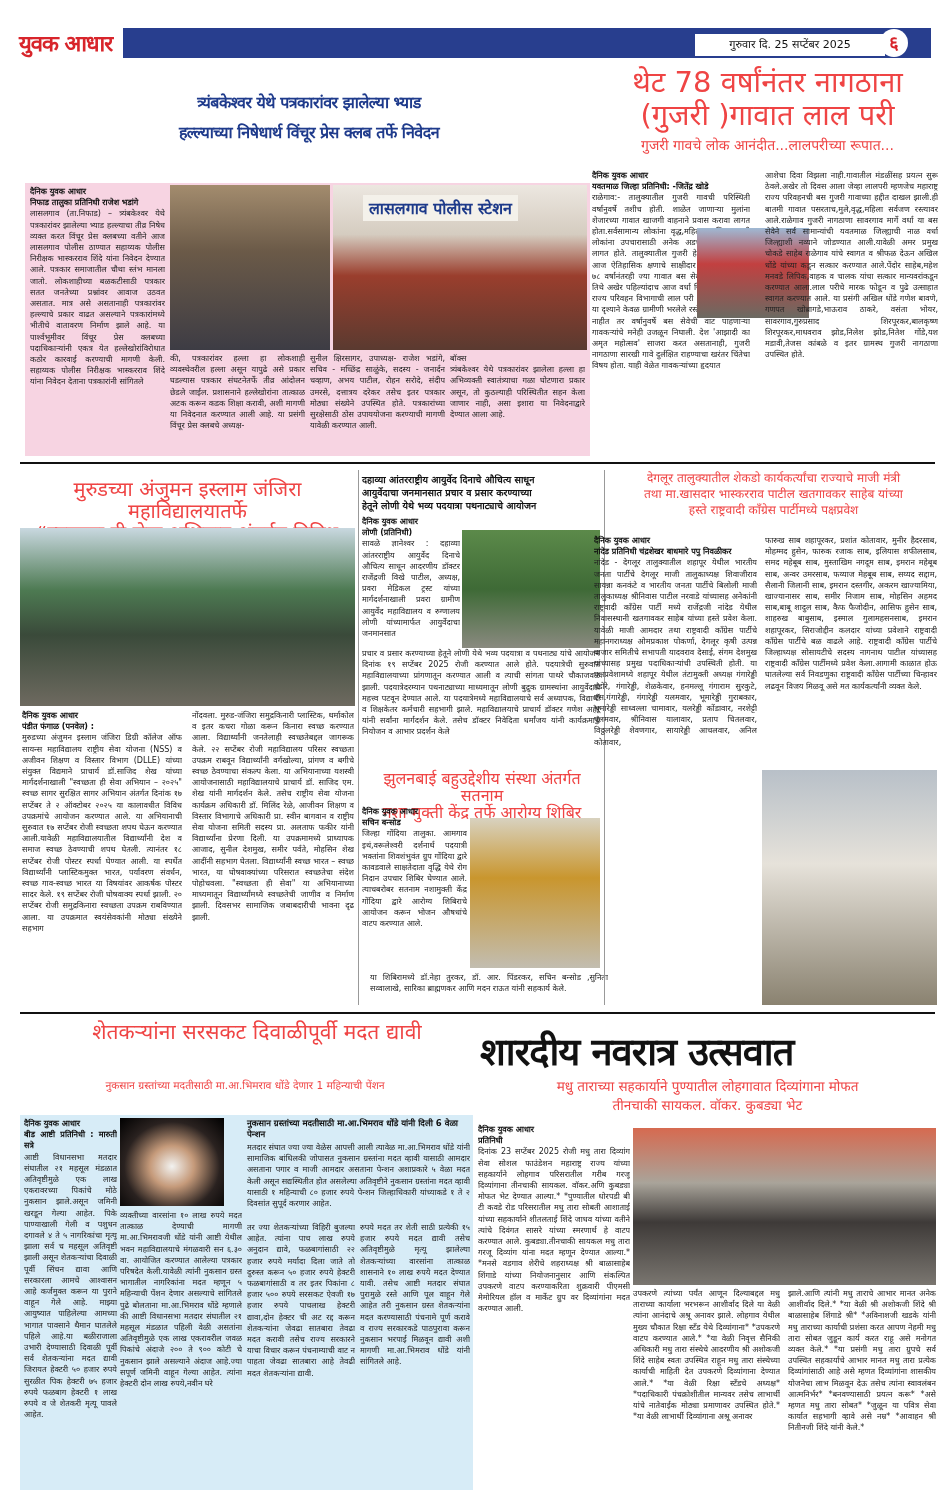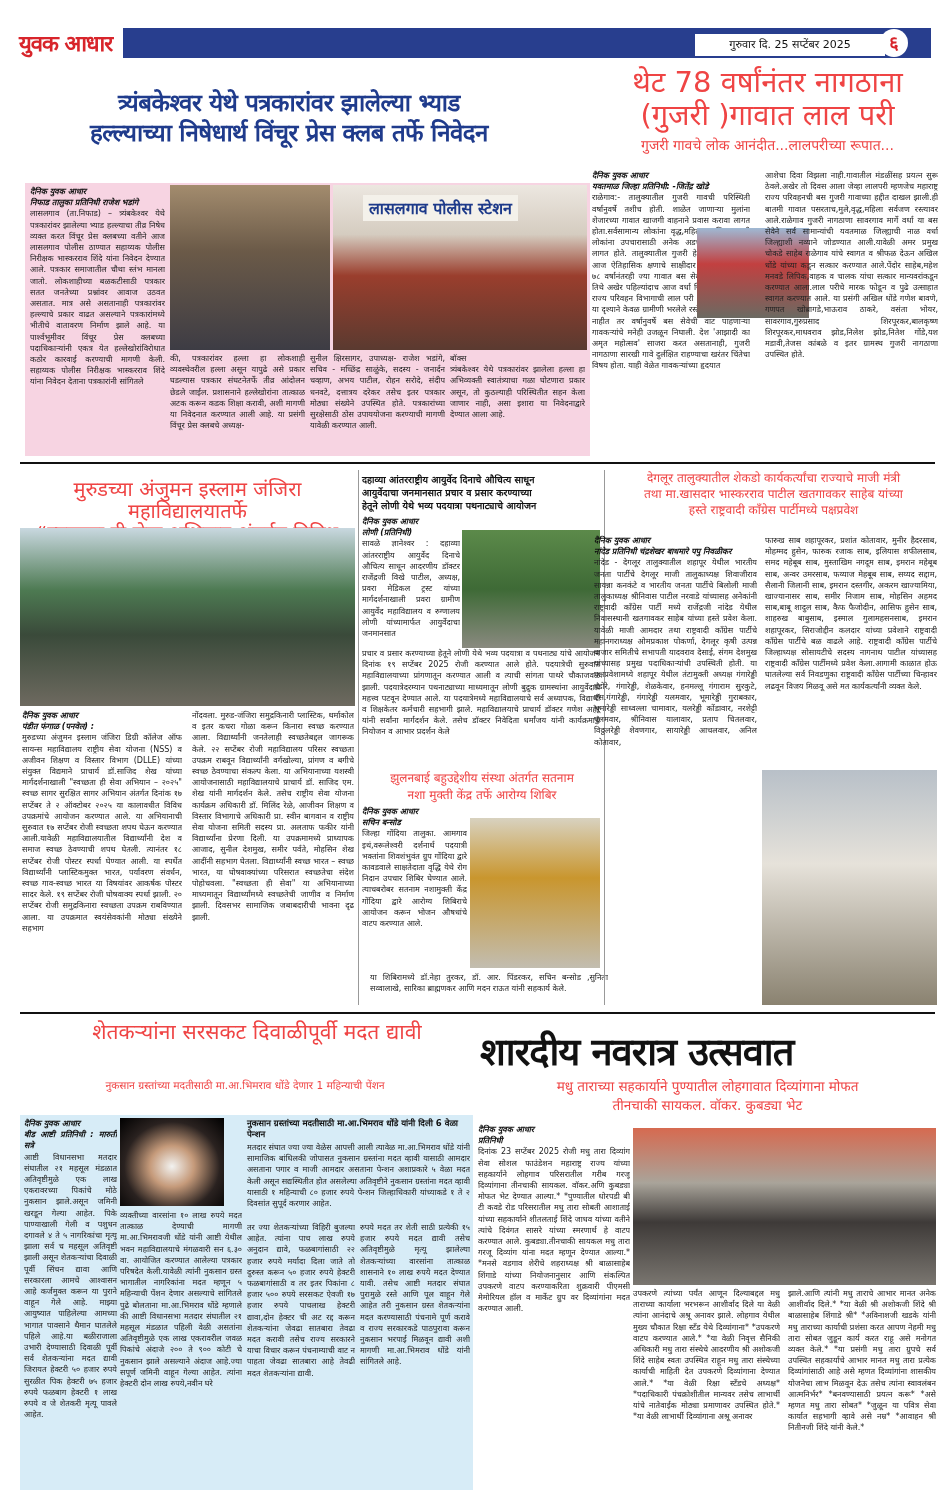--- a/index.html
+++ b/index.html
@@ -9,50 +9,50 @@
   .masthead { left: 15px; top: 28px; width: 916px; height: 30px; background: #283e8e; }
   .logo { left: 15px; top: 28px; width: 108px; height: 30px; background: #fff; color: #d8252b; font-family: "DejaVu Serif", serif; font-weight: bold; font-size: 22px; line-height: 30px; padding-left: 4px; letter-spacing: -1px; }
   .datebox { left: 695px; top: 34px; width: 190px; height: 22px; background: #fff; font-size: 11px; line-height: 22px; text-align: center; }
   .pagenum { left: 880px; top: 29px; width: 28px; height: 28px; border-radius: 50%; background: #fff; color: #d8252b; font-weight: bold; font-size: 18px; text-align: center; line-height: 28px; }
   .hl-blue { color: #1f3b8c; font-weight: bold; font-family: "DejaVu Sans", sans-serif; text-align: center; letter-spacing: -0.5px; }
   .hl-black { color: #111; font-weight: bold; }
   .hl-normal { color: #ef4444; text-align: center; }
   .pinkbox { background: #f7d4e2; }
   .bluebox { background: #d7ecf7; }
   .txt { font-size: 8px; line-height: 11.2px; text-align: justify; color: #222; overflow: hidden; font-family: "DejaVu Sans", sans-serif; }
-  .txt b { font-weight: bold; color: #111; font-style: italic; }
+  .txt b { font-weight: bold; color: #111; }
   .photo { background: #8a7f6e; overflow: hidden; }
   .rule { background: #111; height: 2px; }
   .vrule { background: #999; width: 1px; }
   .photo-label { font-size: 16px; color: #1d3a8a; font-weight: bold; background: #f4f1ea; padding: 2px 6px; }
 </style>
 </head>
 <body>
 
 <div class="abs masthead"></div>
 <div class="abs logo">युवक आधार</div>
 <div class="abs datebox">गुरुवार दि. 25 सप्टेंबर 2025</div>
 <div class="abs pagenum">६</div>
 
-<div class="abs hl-blue" style="left:4px;top:88px;width:570px;font-size:24px;line-height:30px;">
+<div class="abs hl-blue" style="left:24px;top:88px;width:570px;font-size:16px;line-height:30px;">
   <div>त्र्यंबकेश्वर येथे पत्रकारांवर झालेल्या भ्याड</div>
   <div>हल्ल्याच्या निषेधार्थ विंचूर प्रेस क्लब तर्फे निवेदन</div>
 </div>
 <div class="abs pinkbox" style="left:25px;top:183px;width:565px;height:273px;"></div>
 <div class="abs txt" style="left:30px;top:186px;width:135px;height:266px;">
   <b>दैनिक युवक आधार</b><br>
   <b>निफाड तालुका प्रतिनिधी राजेश भडांगे</b><br>
   <span>लासलगाव (ता.निफाड) – त्र्यंबकेश्वर येथे पत्रकारांवर झालेल्या भ्याड हल्ल्याचा तीव्र निषेध व्यक्त करत विंचूर प्रेस क्लबच्या वतीने आज लासलगाव पोलीस ठाण्यात सहाय्यक पोलीस निरीक्षक भास्करराव शिंदे यांना निवेदन देण्यात आले. पत्रकार समाजातील चौथा स्तंभ मानला जातो. लोकशाहीच्या बळकटीसाठी पत्रकार सतत जनतेच्या प्रश्नांवर आवाज उठवत असतात. मात्र असे असतानाही पत्रकारांवर हल्ल्याचे प्रकार वाढत असल्याने पत्रकारांमध्ये भीतीचे वातावरण निर्माण झाले आहे. या पार्श्वभूमीवर विंचूर प्रेस क्लबच्या पदाधिकाऱ्यांनी एकत्र येत हल्लेखोरांविरोधात कठोर कारवाई करण्याची मागणी केली. सहाय्यक पोलीस निरीक्षक भास्करराव शिंदे यांना निवेदन देताना पत्रकारांनी सांगितले</span>
 </div>
 <div class="abs photo" style="left:170px;top:185px;width:160px;height:165px;background:linear-gradient(180deg,#a38c6e 0%,#6b5a48 40%,#3d3c44 100%);"></div>
 <div class="abs photo" style="left:333px;top:185px;width:254px;height:165px;background:linear-gradient(180deg,#ece7e0 0%,#d5ccc0 30%,#9a3e2d 55%,#5a3a30 100%);">
   <div class="photo-label" style="margin:10px 0 0 30px;display:inline-block;">लासलगाव पोलीस स्टेशन</div>
 </div>
 <div class="abs txt" style="left:170px;top:353px;width:135px;height:100px;">की, पत्रकारांवर हल्ला हा लोकशाही व्यवस्थेवरील हल्ला असून यापुढे असे प्रकार घडल्यास पत्रकार संघटनेतर्फे तीव्र आंदोलन छेडले जाईल. प्रशासनाने हल्लेखोरांना तात्काळ अटक करून कडक शिक्षा करावी, अशी मागणी या निवेदनात करण्यात आली आहे. या प्रसंगी विंचूर प्रेस क्लबचे अध्यक्ष-</div>
-<div class="abs txt" style="left:310px;top:353px;width:135px;height:100px;">सुनील क्षिरसागर, उपाध्यक्ष- राजेश भडांगे, सचिव - मच्छिंद्र साळुंके, सदस्य - जनार्दन चव्हाण, अभय पाटील, रोहन सरोदे, संदीप धनवटे, दत्तात्रय दरेकर तसेच इतर पत्रकार मोठ्या संख्येने उपस्थित होते. पत्रकारांच्या सुरक्षेसाठी ठोस उपाययोजना करण्याची मागणी यावेळी करण्यात आली.</div>
+<div class="abs txt" style="left:310px;top:353px;width:135px;height:100px;">सुनील क्षिरसागर, उपाध्यक्ष- राजेश भडांगे, सचिव - मच्छिंद्र साळुंके, सदस्य - जनार्दन चव्हाण, अभय पाटील, रोहन सरोदे, संदीप उमरसे, दत्तात्रय दरेकर तसेच इतर पत्रकार मोठ्या संख्येने उपस्थित होते. पत्रकारांच्या सुरक्षेसाठी ठोस उपाययोजना करण्याची मागणी यावेळी करण्यात आली.</div>
 <div class="abs txt" style="left:450px;top:353px;width:135px;height:100px;">
   <span>बॉक्स</span><br>
   <span>त्र्यंबकेश्वर येथे पत्रकारांवर झालेला हल्ला हा अभिव्यक्ती स्वातंत्र्याचा गळा घोटणारा प्रकार असून, तो कुठल्याही परिस्थितीत सहन केला जाणार नाही, असा इशारा या निवेदनाद्वारे देण्यात आला आहे.</span>
 </div>
 
 <div class="abs hl-normal" style="left:595px;top:66px;width:345px;font-size:29px;line-height:33px;">
   <div>थेट 78 वर्षांनंतर नागठाना</div>
   <div>(गुजरी )गावात लाल परी</div>
 </div>
 <div class="abs hl-normal" style="left:595px;top:136px;width:345px;font-size:14px;line-height:18px;">गुजरी गावचे लोक आनंदीत...लालपरीच्या रूपात...</div>
@@ -86,21 +86,21 @@
   <div>हेतूने लोणी येथे भव्य पदयात्रा पथनाट्याचे आयोजन</div>
 </div>
 <div class="abs txt" style="left:362px;top:516px;width:98px;height:130px;">
   <b>दैनिक युवक आधार</b><br>
   <b>लोणी (प्रतिनिधी)</b><br>
   <span>सावळे ज्ञानेश्वर : दहाव्या आंतरराष्ट्रीय आयुर्वेद दिनाचे औचित्य साधून आदरणीय डॉक्टर राजेंद्रजी विखे पाटील, अध्यक्ष, प्रवरा मेडिकल ट्रस्ट यांच्या मार्गदर्शनाखाली प्रवरा ग्रामीण आयुर्वेद महाविद्यालय व रुग्णालय लोणी यांच्यामार्फत आयुर्वेदाचा जनमानसात</span>
 </div>
 <div class="abs photo" style="left:462px;top:530px;width:138px;height:118px;background:linear-gradient(180deg,#5c8a4a 0%,#3e6a36 50%,#8a8a80 100%);"></div>
 <div class="abs txt" style="left:362px;top:648px;width:238px;height:104px;">प्रचार व प्रसार करण्याच्या हेतूने लोणी येथे भव्य पदयात्रा व पथनाट्य यांचे आयोजन दिनांक १९ सप्टेंबर 2025 रोजी करण्यात आले होते. पदयात्रेची सुरुवात महाविद्यालयाच्या प्रांगणातून करण्यात आली व त्याची सांगता पाथरे चौकाजवळ झाली. पदयात्रेदरम्यान पथनाट्याच्या माध्यमातून लोणी बुद्रुक ग्रामस्थांना आयुर्वेदाचे महत्त्व पटवून देण्यात आले. या पदयात्रेमध्ये महाविद्यालयाचे सर्व अध्यापक, विद्यार्थी व शिक्षकेतर कर्मचारी सहभागी झाले. महाविद्यालयाचे प्राचार्य डॉक्टर गणेश अहेर यांनी सर्वांना मार्गदर्शन केले. तसेच डॉक्टर निवेदिता धर्मांजय यांनी कार्यक्रमाचे नियोजन व आभार प्रदर्शन केले</div>
 
-<div class="abs hl-normal" style="left:362px;top:770px;width:240px;font-size:12px;line-height:17px;">
+<div class="abs hl-normal" style="left:362px;top:770px;width:240px;font-size:16px;line-height:17px;">
   <div>झुलनबाई बहुउद्देशीय संस्था अंतर्गत सतनाम</div>
   <div>नशा मुक्ती केंद्र तर्फे आरोग्य शिबिर</div>
 </div>
 <div class="abs txt" style="left:362px;top:806px;width:105px;height:165px;">
   <b>दैनिक युवक आधार</b><br>
   <b>सचिन बन्सोड</b><br>
   <span>जिल्हा गोंदिया तालुका. आमगाव इथं,वरूलेश्वरी दर्शनार्थ पदयात्री भक्तांना शिवशंभुवंत ग्रुप गोंदिया द्वारे कावडवाले साक्षतेदाता वृद्धि येथे रोग निदान उपचार शिबिर घेण्यात आले. त्याचबरोबर सतनाम नशामुक्ती केंद्र गोंदिया द्वारे आरोग्य शिबिराचे आयोजन करून भोजन औषधांचे वाटप करण्यात आले.</span>
 </div>
 <div class="abs photo" style="left:470px;top:818px;width:130px;height:150px;background:linear-gradient(180deg,#d8d2c0 0%,#c9962e 40%,#c2bdb0 100%);"></div>
 <div class="abs txt" style="left:370px;top:972px;width:238px;height:35px;">या शिबिरामध्ये डॉ.नेहा तुरकर, डॉ. आर. पिंडरकर, सचिन बन्सोड ,सुनिता सव्वालाखे, सारिका ब्राह्मणकर आणि मदन राऊत यांनी सहकार्य केले.</div>

